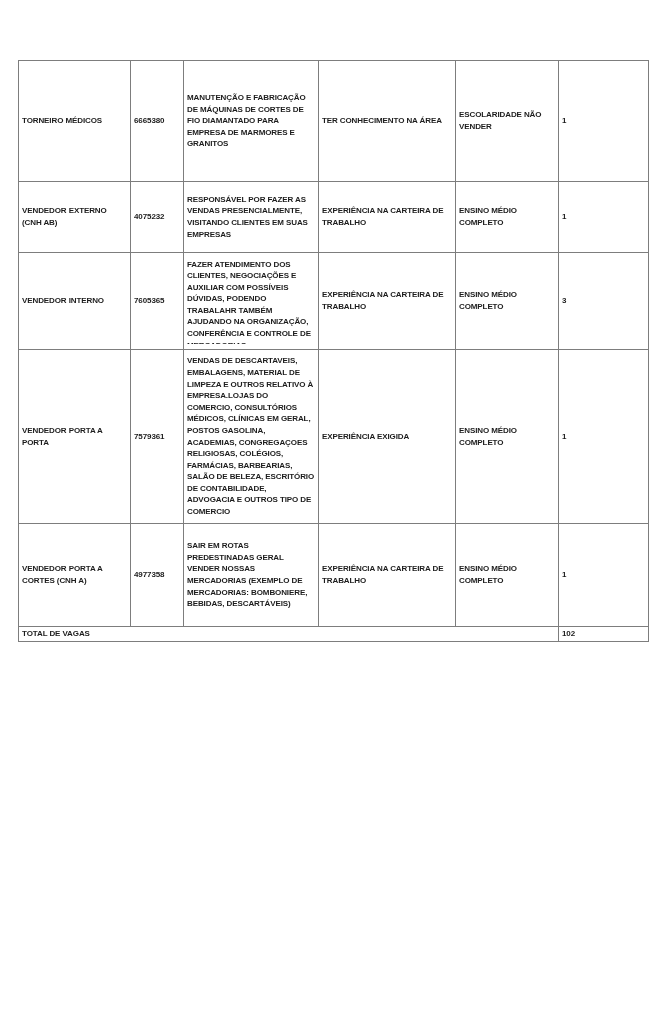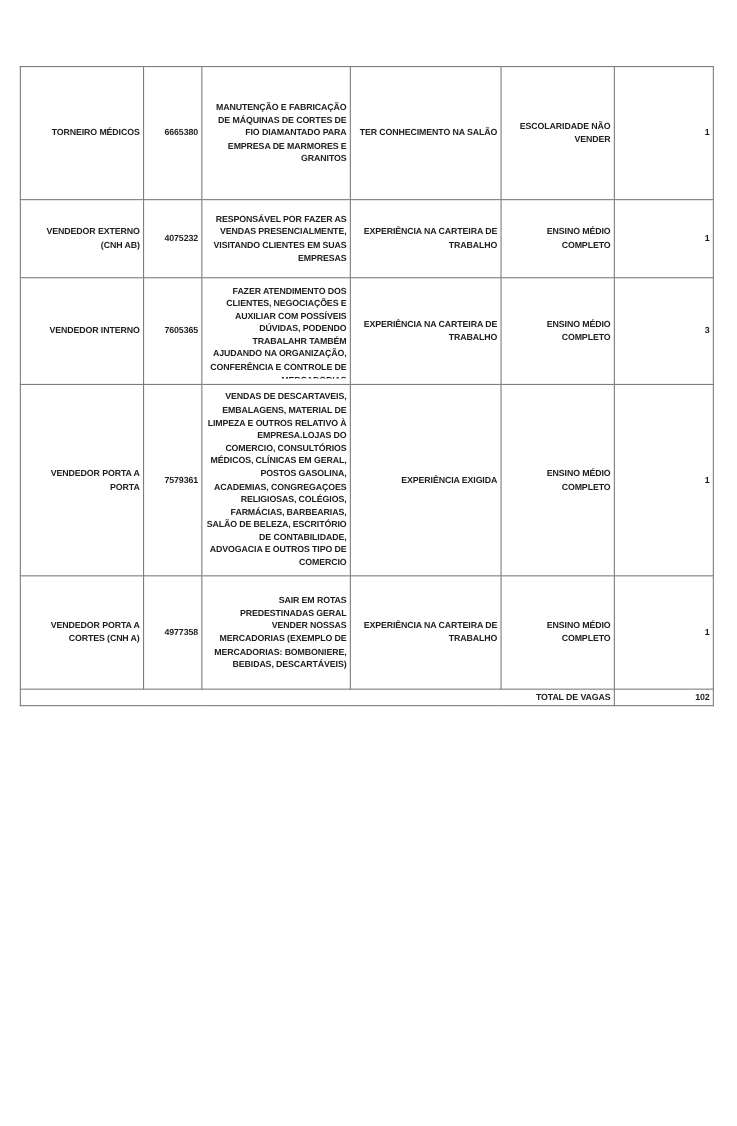--- a/index.html
+++ b/index.html
@@ -18,21 +18,21 @@
     position: absolute;
     left: 18px;
     top: 60px;
     width: 630px;
     border-collapse: collapse;
     table-layout: fixed;
   }
 
   table.vagas-table td {
     border: 1px solid #7d7d7d;
-    text-align: right;
+    text-align: left;
     vertical-align: middle;
     font-weight: bold;
     font-size: 8px;
     line-height: 11.6px;
     letter-spacing: -0.1px;
     color: #1c1c1c;
     padding: 0 3px;
     word-wrap: break-word;
     overflow: hidden;
   }
@@ -73,21 +73,21 @@
       <td>
         <div class="cell-inner">TORNEIRO MÉDICOS</div>
       </td>
       <td>
         <div class="cell-inner">6665380</div>
       </td>
       <td>
         <div class="cell-inner desc-inner">MANUTENÇÃO E FABRICAÇÃO DE MÁQUINAS DE CORTES DE FIO DIAMANTADO PARA EMPRESA DE MARMORES E GRANITOS</div>
       </td>
       <td>
-        <div class="cell-inner">TER CONHECIMENTO NA SALÃO</div>
+        <div class="cell-inner">TER CONHECIMENTO NA ÁREA</div>
       </td>
       <td>
         <div class="cell-inner">ESCOLARIDADE NÃO VENDER</div>
       </td>
       <td>
         <div class="cell-inner">1</div>
       </td>
     </tr>
         <tr>
       <td>

